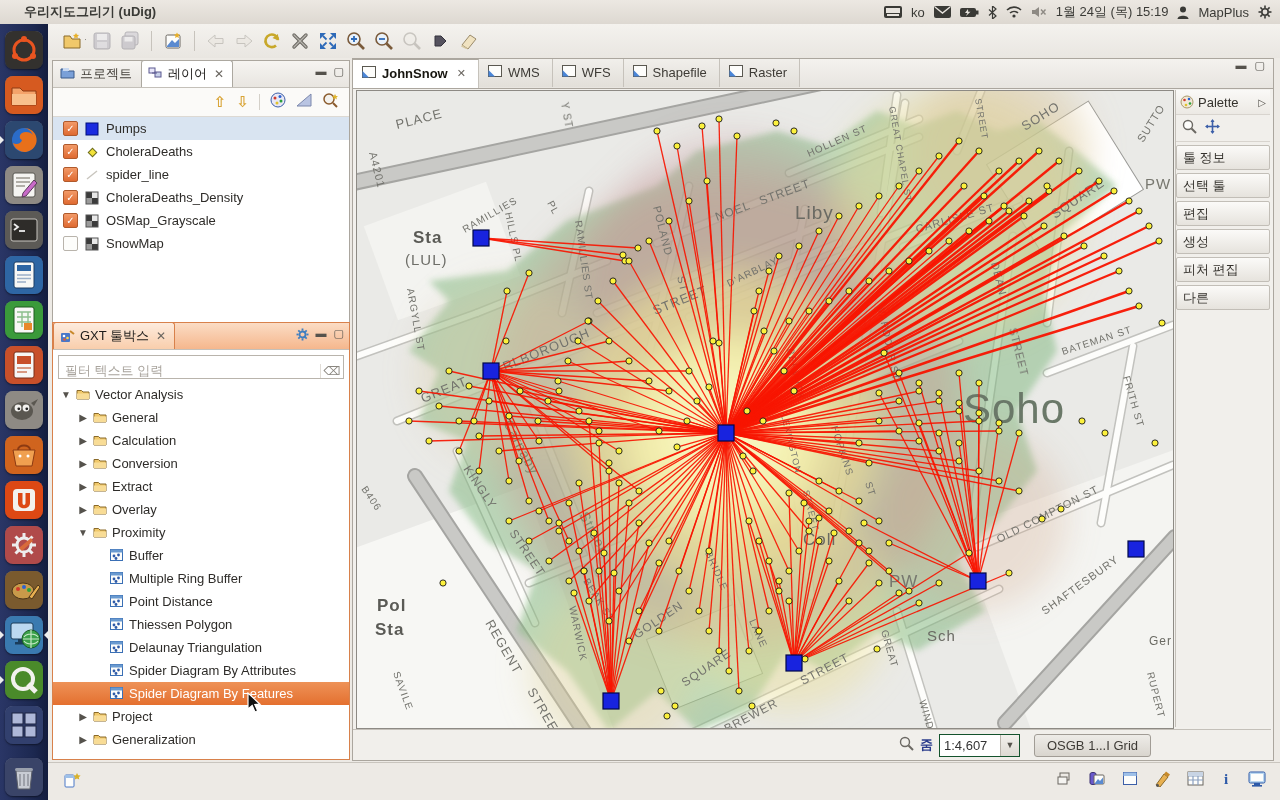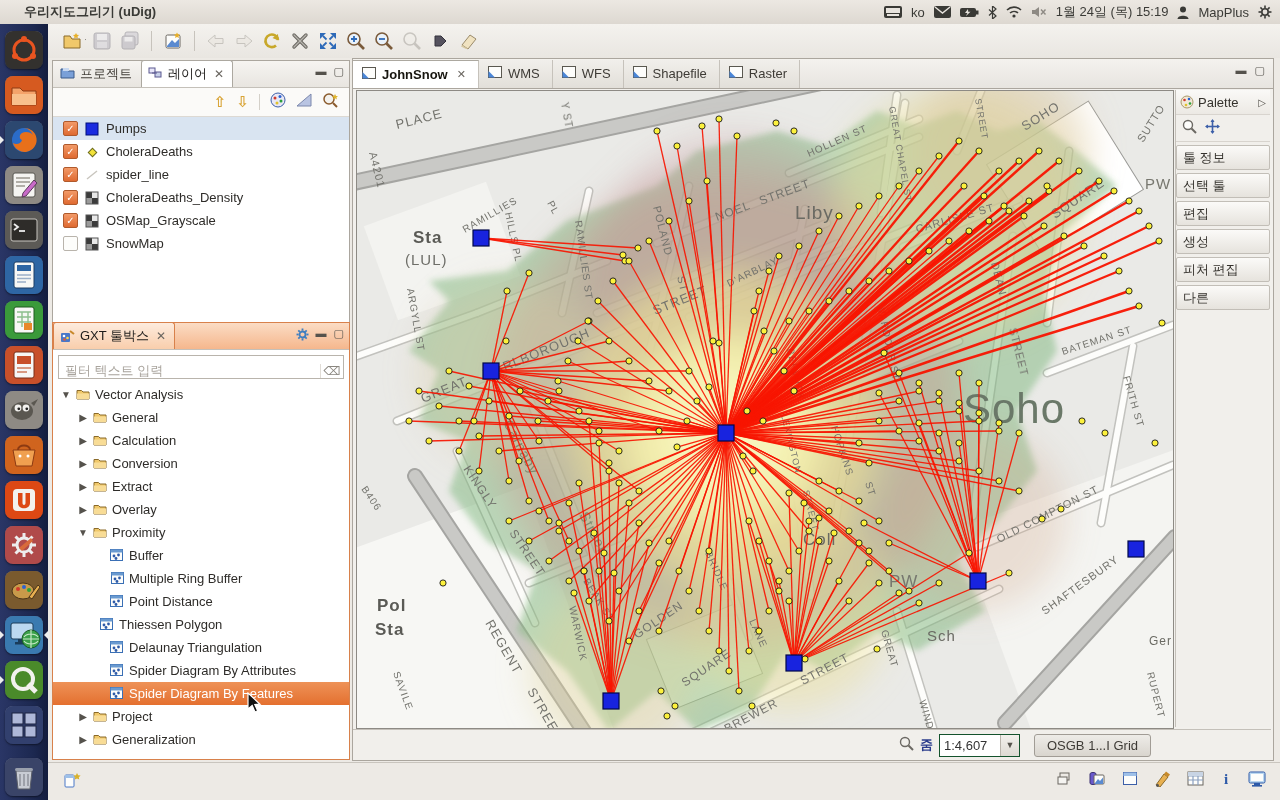--- a/index.html
+++ b/index.html
@@ -67,21 +67,21 @@
   #filter-clear{width:22px;color:#8A867F;font-size:12px;text-align:center;border-left:1px solid #E0DCD6;}
   #tree{font-size:13px;color:#2E2C29;overflow:hidden;}
   .trow{display:flex;align-items:center;gap:5px;height:23px;}
   .trow .twist{width:10px;text-align:center;color:#55524C;font-size:10px;}
   .trow.selected{background:linear-gradient(#EE9258,#E4702F);color:#FFFFFF;}
   .ticon13{width:14px;height:13px;position:relative;flex:0 0 14px;}
 
   
   #editor-tabs{position:absolute;left:352px;top:58px;width:920px;height:30px;
     background:linear-gradient(#F4F2EE,#E7E4DF);border:1px solid #ABA69E;border-bottom:none;
-    display:flex;align-items:center;}
+    display:flex;align-items:flex-start;}
   .etab{display:flex;align-items:center;gap:6px;font-size:13px;color:#3E3B36;padding:5px 12px 6px 9px;
     border-right:1px solid #C6C2BB;height:17px;background:linear-gradient(#F1EFEB,#E2DfD9);}
   .etab.active{background:#FFFFFF;font-weight:bold;border-top:1px solid #ACA8A0;color:#17150F;}
   #editor-minmax{margin-left:auto;margin-bottom:8px;display:flex;gap:8px;color:#55524C;font-size:11px;padding-right:8px;}
 
   #editor-body{position:absolute;left:352px;top:88px;width:920px;height:671px;background:#F2F0EC;border:1px solid #ABA69E;}
   #map-canvas{position:absolute;left:3px;top:1px;width:816px;height:637px;border:1px solid #8D8A84;background:#EAEAE7;overflow:hidden;}
   #map-canvas svg{display:block;}
 
   
@@ -648,43 +648,43 @@
           <span class="twist"></span>
           <span class="ticon13"><svg width="13" height="12">
               <rect x="0.5" y="0.5" width="12" height="11" fill="#FDFDFB" stroke="#3A6FB5"></rect>
               <rect x="0.5" y="0.5" width="12" height="3" fill="#6A9AD0"></rect>
               <circle cx="4" cy="7" r="1.4" fill="#2E5AA8"></circle>
               <circle cx="8.5" cy="6" r="1.4" fill="#2E5AA8"></circle>
               <circle cx="6" cy="9.5" r="1.4" fill="#2E5AA8"></circle>
             </svg></span>
           <span>Buffer</span>
         </div>
-        <div class="trow" style="padding-left: 42px; text-align: center;">
-          <span class="twist"></span>
-          <span class="ticon13"><svg width="13" height="12">
-              <rect x="0.5" y="0.5" width="12" height="11" fill="#FDFDFB" stroke="#3A6FB5"></rect>
-              <rect x="0.5" y="0.5" width="12" height="3" fill="#6A9AD0"></rect>
-              <circle cx="4" cy="7" r="1.4" fill="#2E5AA8"></circle>
-              <circle cx="8.5" cy="6" r="1.4" fill="#2E5AA8"></circle>
-              <circle cx="6" cy="9.5" r="1.4" fill="#2E5AA8"></circle>
-            </svg></span>
-          <span>Multiple Ring Buffer</span>
-        </div>
         <div class="trow" style="padding-left: 42px;">
           <span class="twist"></span>
           <span class="ticon13"><svg width="13" height="12">
               <rect x="0.5" y="0.5" width="12" height="11" fill="#FDFDFB" stroke="#3A6FB5"></rect>
               <rect x="0.5" y="0.5" width="12" height="3" fill="#6A9AD0"></rect>
               <circle cx="4" cy="7" r="1.4" fill="#2E5AA8"></circle>
               <circle cx="8.5" cy="6" r="1.4" fill="#2E5AA8"></circle>
               <circle cx="6" cy="9.5" r="1.4" fill="#2E5AA8"></circle>
             </svg></span>
+          <span>Multiple Ring Buffer</span>
+        </div>
+        <div class="trow" style="padding-left: 42px;">
+          <span class="twist"></span>
+          <span class="ticon13"><svg width="13" height="12">
+              <rect x="0.5" y="0.5" width="12" height="11" fill="#FDFDFB" stroke="#3A6FB5"></rect>
+              <rect x="0.5" y="0.5" width="12" height="3" fill="#6A9AD0"></rect>
+              <circle cx="4" cy="7" r="1.4" fill="#2E5AA8"></circle>
+              <circle cx="8.5" cy="6" r="1.4" fill="#2E5AA8"></circle>
+              <circle cx="6" cy="9.5" r="1.4" fill="#2E5AA8"></circle>
+            </svg></span>
           <span>Point Distance</span>
         </div>
-        <div class="trow" style=" margin-left: 32px;">
+        <div class="trow" style="padding-left: 42px;">
           <span class="twist"></span>
           <span class="ticon13"><svg width="13" height="12">
               <rect x="0.5" y="0.5" width="12" height="11" fill="#FDFDFB" stroke="#3A6FB5"></rect>
               <rect x="0.5" y="0.5" width="12" height="3" fill="#6A9AD0"></rect>
               <circle cx="4" cy="7" r="1.4" fill="#2E5AA8"></circle>
               <circle cx="8.5" cy="6" r="1.4" fill="#2E5AA8"></circle>
               <circle cx="6" cy="9.5" r="1.4" fill="#2E5AA8"></circle>
             </svg></span>
           <span>Thiessen Polygon</span>
         </div>

